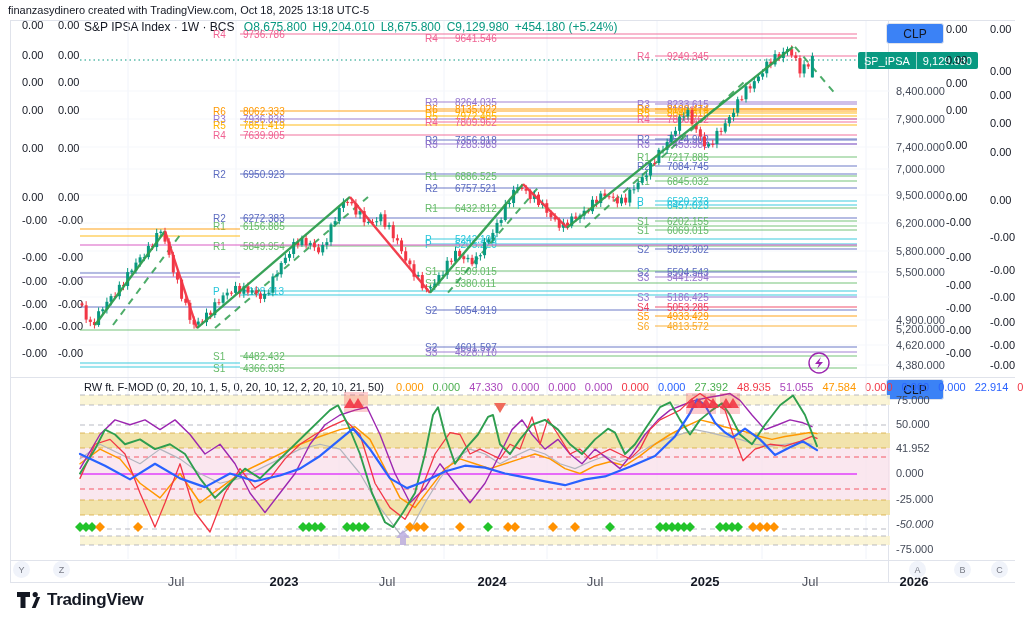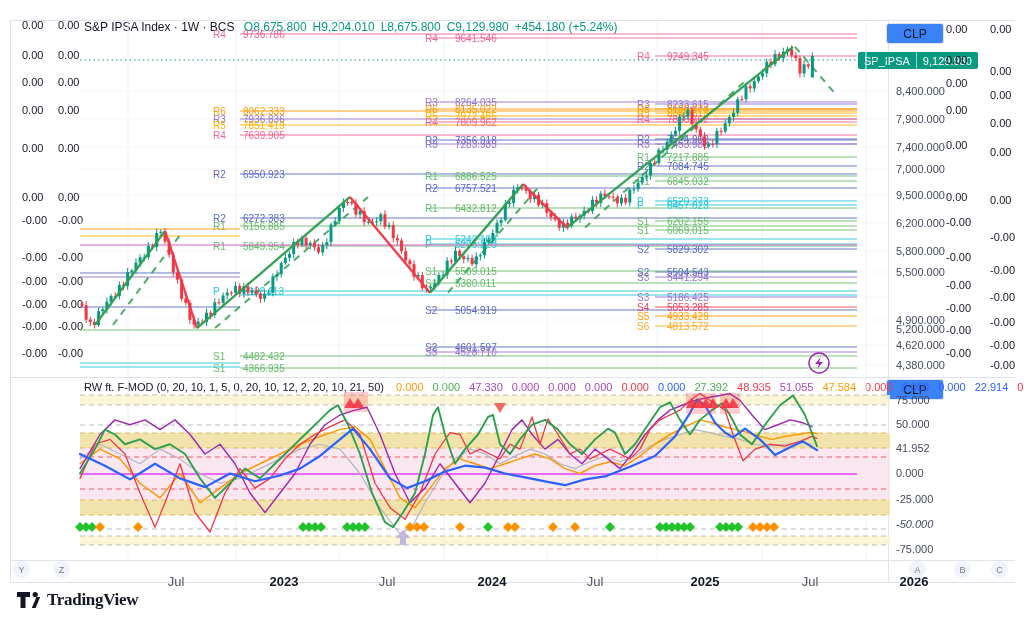--- a/index.html
+++ b/index.html
@@ -19,27 +19,28 @@
   #last-badge .seg1{border-radius:2px 0 0 2px;border-right:1px solid rgba(255,255,255,.6);}
   #last-badge .seg2{border-radius:0 2px 2px 0;}
   .time-label{position:absolute;top:574px;font-size:13px;color:#50535e;transform:translateX(-50%);margin-left:48px;}
   .time-label.major{color:#131722;font-weight:bold;}
   .round-btn{position:absolute;top:561px;width:17px;height:17px;border-radius:50%;background:#f0f3fa;
              color:#787b86;font-size:9px;display:flex;align-items:center;justify-content:center;}
   #ind-header{left:84px;top:381px;font-size:11px;white-space:nowrap;}
   #ind-header .t{color:#131722;}
   #ind-header span.v{margin-left:9px;}
   #logo{left:16px;top:590px;display:flex;align-items:center;gap:6px;}
-  #logo .word{font-size:17px;font-weight:bold;color:#131722;letter-spacing:-0.3px;font-family:Liberation Serif, serif;}
+  #logo .word{font-size:17px;font-weight:bold;color:#131722;letter-spacing:-0.3px;}
   svg text{font-family:"Liberation Sans",sans-serif;}
 </style>
 </head>
 <body>
 
 <div id="app">
+  <div class="abs" id="attribution">finanzasydinero created with TradingView.com, Oct 18, 2025 13:18 UTC-5</div>
 
   <div class="hairline" style="left:10px;top:20px;width:1005px;height:1px;"></div>
   <div class="hairline" style="left:10px;top:20px;width:1px;height:562px;"></div>
   <div class="hairline" style="left:888px;top:20px;width:1px;height:562px;"></div>
   <div class="hairline" style="left:10px;top:377px;width:1005px;height:1px;"></div>
   <div class="hairline" style="left:10px;top:560px;width:1005px;height:1px;"></div>
   <div class="hairline" style="left:10px;top:582px;width:1005px;height:1px;"></div>
 
   <div class="abs" id="title-row">
     <span class="sym">S&amp;P IPSA Index · 1W · BCS</span>

